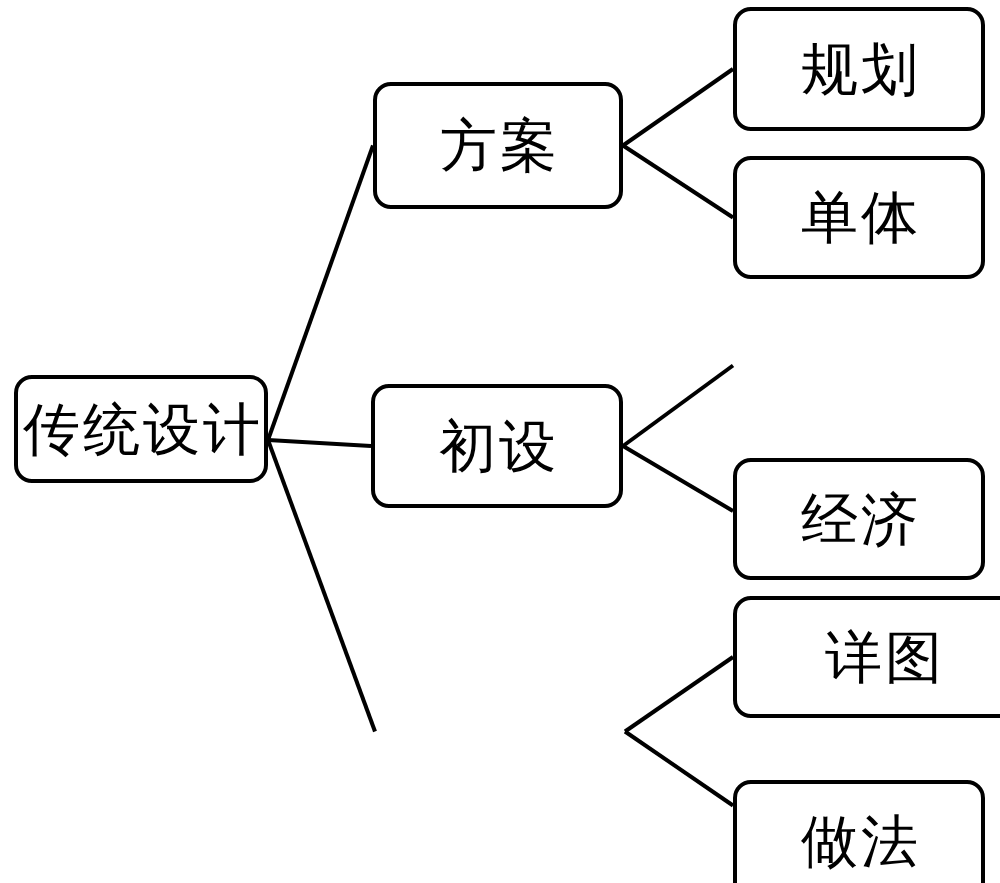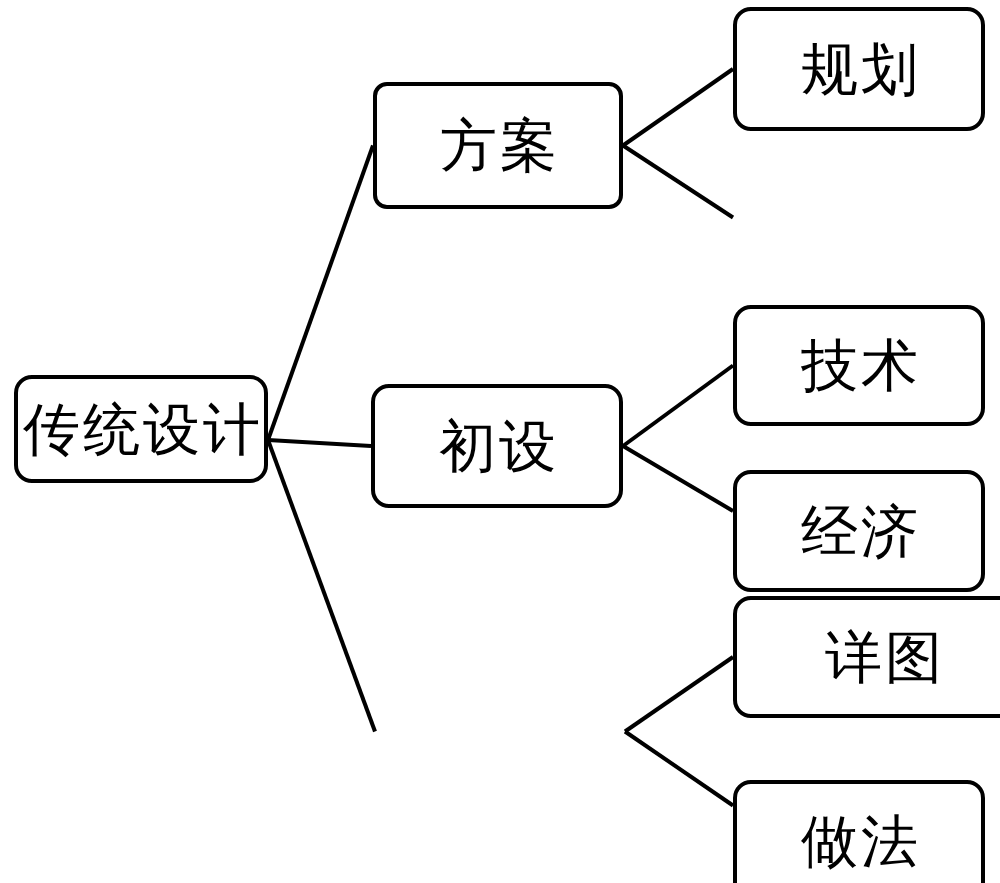--- a/index.html
+++ b/index.html
@@ -35,27 +35,27 @@
     font-size: 57px;
     letter-spacing: 3px;
     color: #000000;
     z-index: 2;
     white-space: nowrap;
     line-height: 1;
     padding-left: 4px; 
   }
   
   #node-root      { left: 14px;  top: 375px; width: 254px; height: 108px; }
-  #node-fangan    { left: 373px; top: 82px;  width: 250px; height: 127px; border-radius: 14px; }
+  #node-fangan    { left: 373px; top: 82px;  width: 250px; height: 127px; }
   #node-chushe    { left: 371px; top: 384px; width: 252px; height: 124px; }
   #node-shigongtu { left: 375px; top: 669px; width: 250px; height: 125px; }
   #node-guihua    { left: 733px; top: 7px;   width: 252px; height: 124px; }
   #node-danti     { left: 733px; top: 156px; width: 252px; height: 123px; }
   #node-jishu     { left: 733px; top: 305px; width: 252px; height: 121px; }
-  #node-jingji    { left: 733px; top: 470px; width: 252px; height: 122px; }
+  #node-jingji    { left: 733px; top: 458px; width: 252px; height: 122px; }
   #node-xiangtu   { left: 733px; top: 596px; width: 300px; height: 122px; }
   #node-zuofa     { left: 733px; top: 744px; width: 252px; height: 123px; margin-top: 36px; }
 </style>
 </head>
 <body>
 
 <div class="stage">
 
   <svg id="edges" viewBox="0 0 1000 883" xmlns="http://www.w3.org/2000/svg">
       <line x1="268" y1="440" x2="373" y2="145.5" stroke="#000000" stroke-width="4"></line>
@@ -71,22 +71,22 @@
 
   <div class="node" id="node-root">传统设计</div>
 
   <div class="node" id="node-fangan">方案</div>
 
   <div class="node" id="node-chushe">初设</div>
 
 
   <div class="node" id="node-guihua">规划</div>
 
+  <div class="node" id="node-danti">单体</div>
 
-  <div class="node" id="node-jishu">技术</div>
 
   <div class="node" id="node-jingji">经济</div>
 
   <div class="node" id="node-xiangtu">详图</div>
 
   <div class="node" id="node-zuofa">做法</div>
 
 </div>
 
 </body></html>

